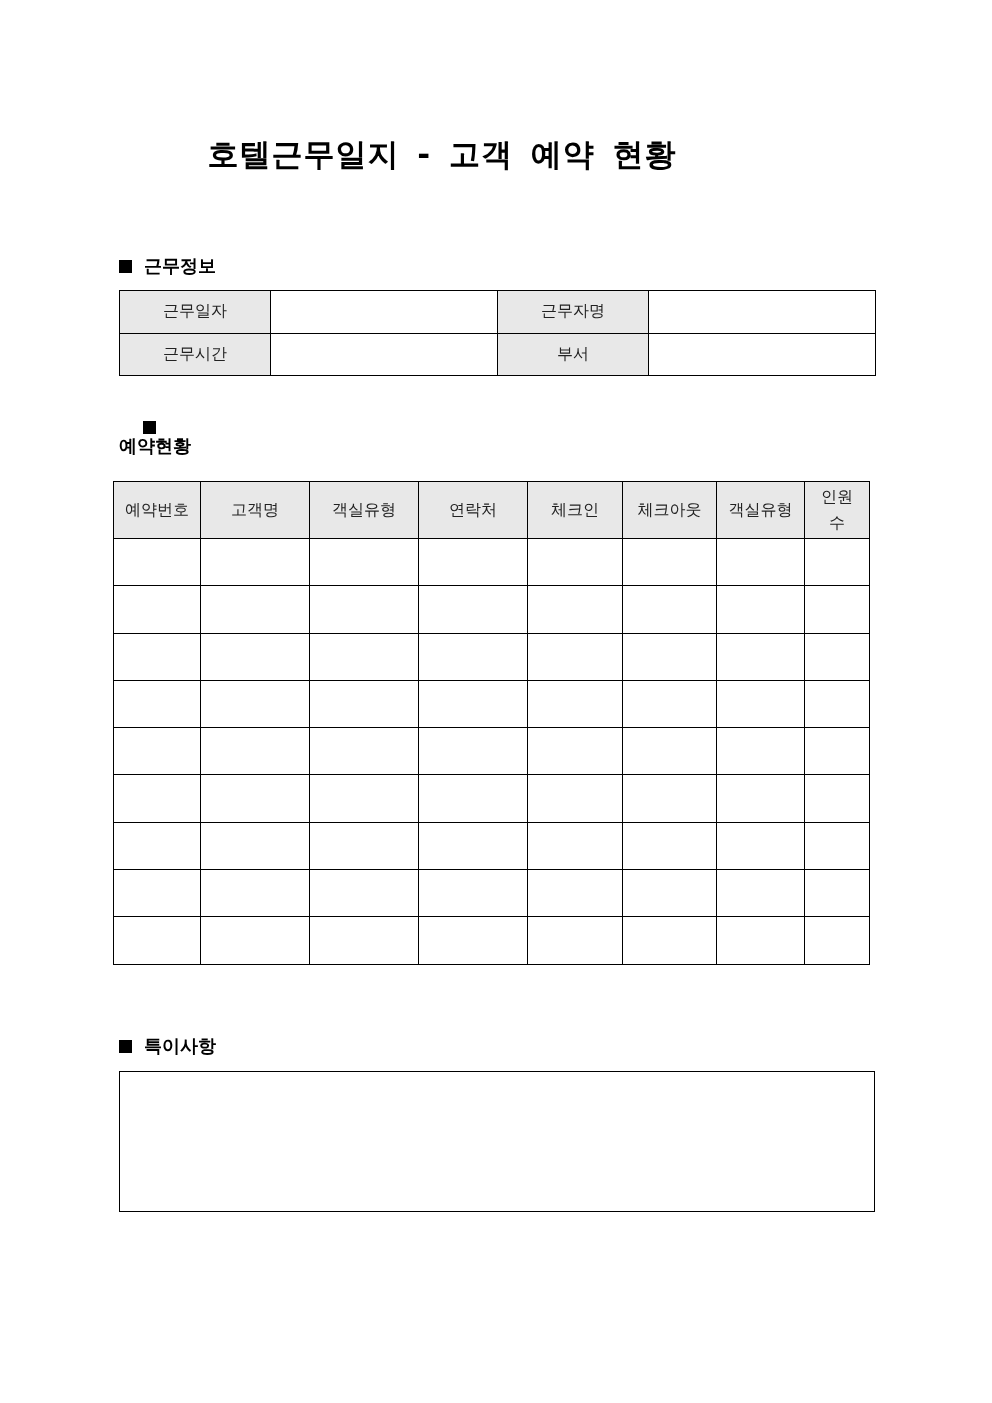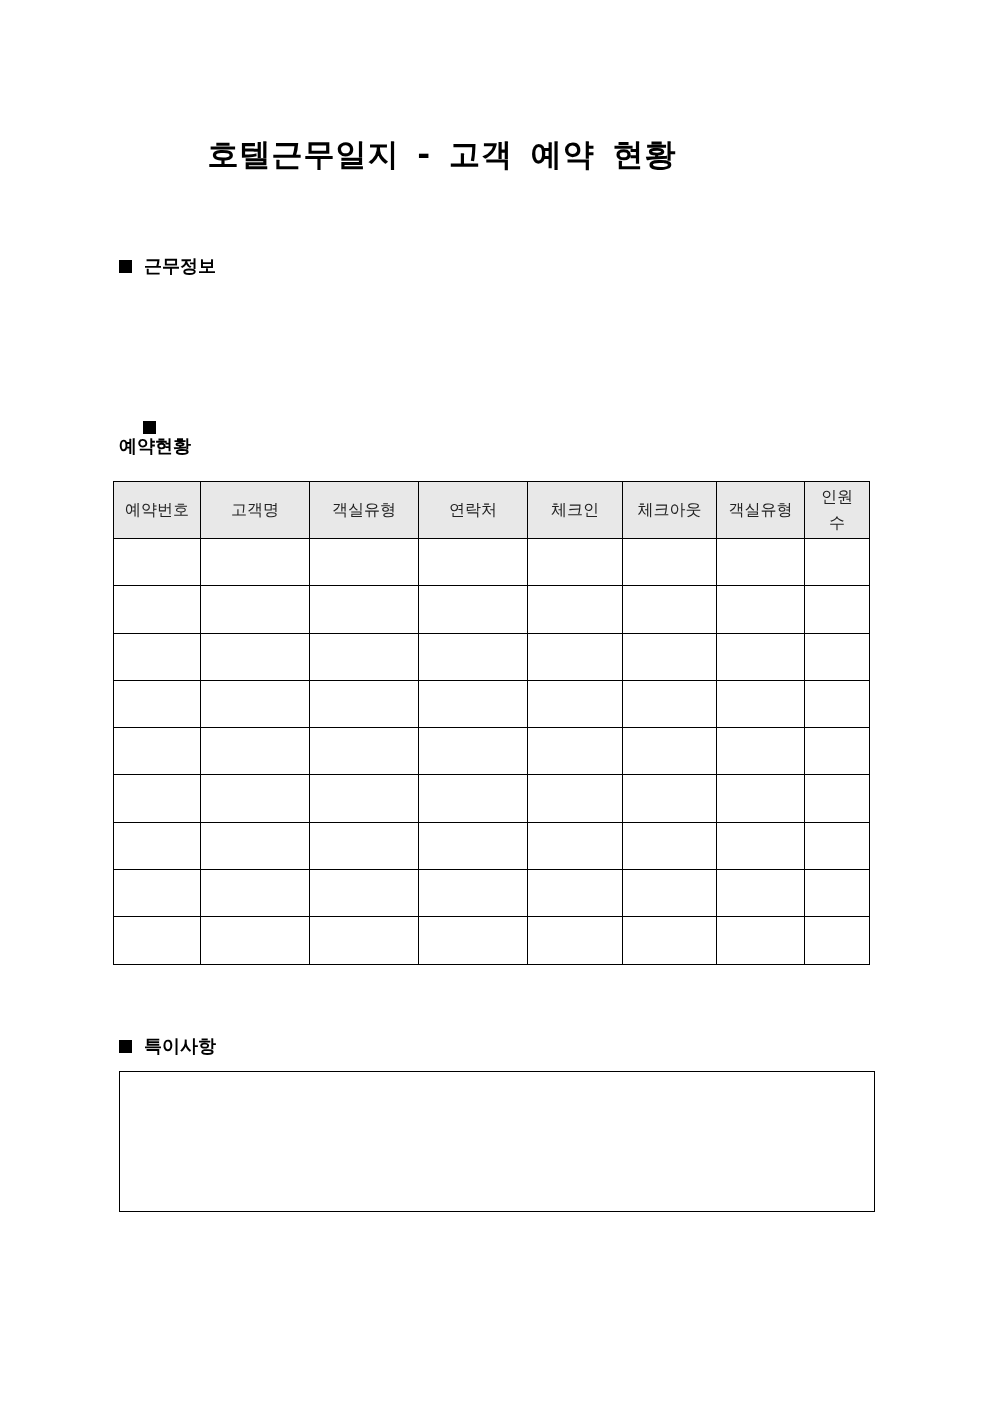--- a/index.html
+++ b/index.html
@@ -70,20 +70,32 @@
 </div>
 
 <table id="info-table">
   <colgroup>
     <col style="width:151px">
       <col style="width:227px">
       <col style="width:151px">
       <col style="width:227px">
   </colgroup>
   <tbody>
+      <tr>
+    <td class="label-cell">근무일자</td>
+    <td class="value-cell"></td>
+    <td class="label-cell">근무자명</td>
+    <td class="value-cell"></td>
+  </tr>
+  <tr>
+    <td class="label-cell">근무시간</td>
+    <td class="value-cell"></td>
+    <td class="label-cell">부서</td>
+    <td class="value-cell"></td>
+  </tr>
 </tbody>
   </table>
 
 <div class="section-heading" style="top:421px;flex-direction:column;">
   <span class="bullet"></span>
   <span>예약현황</span>
 </div>
 
 <table id="res-table">
   <colgroup>

